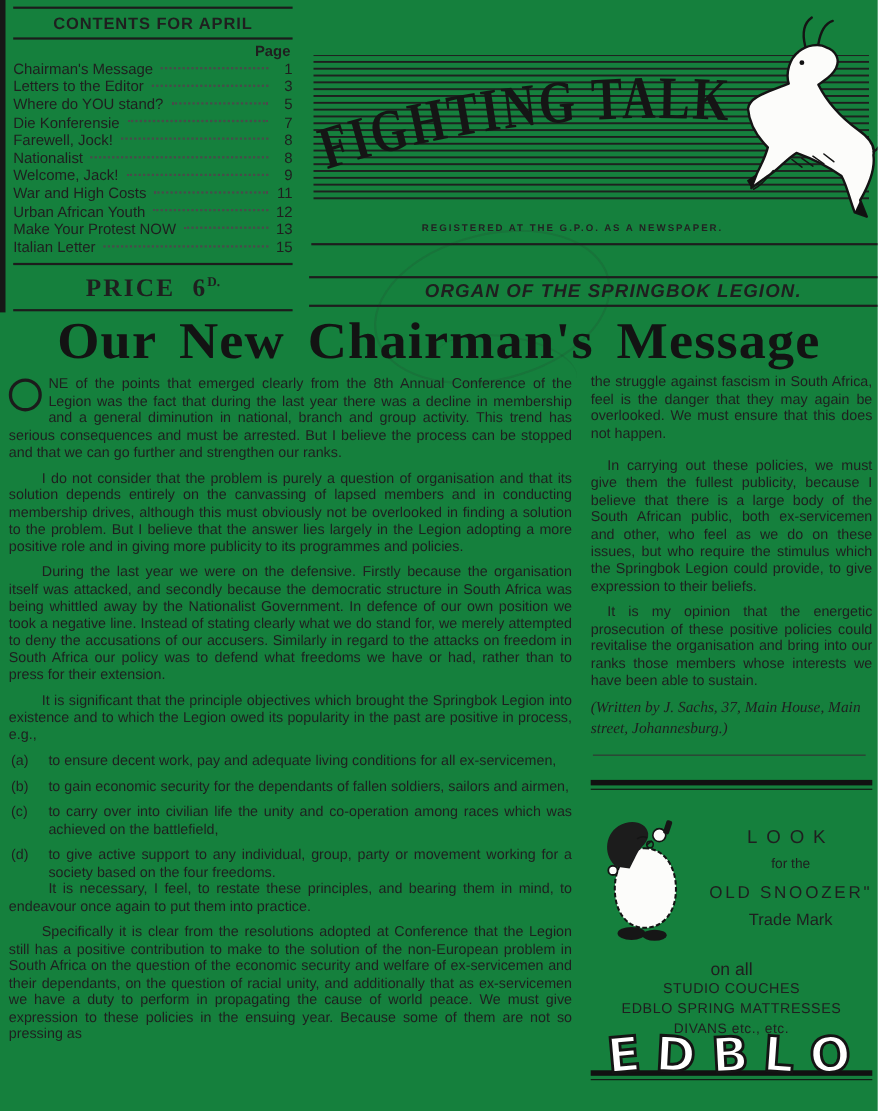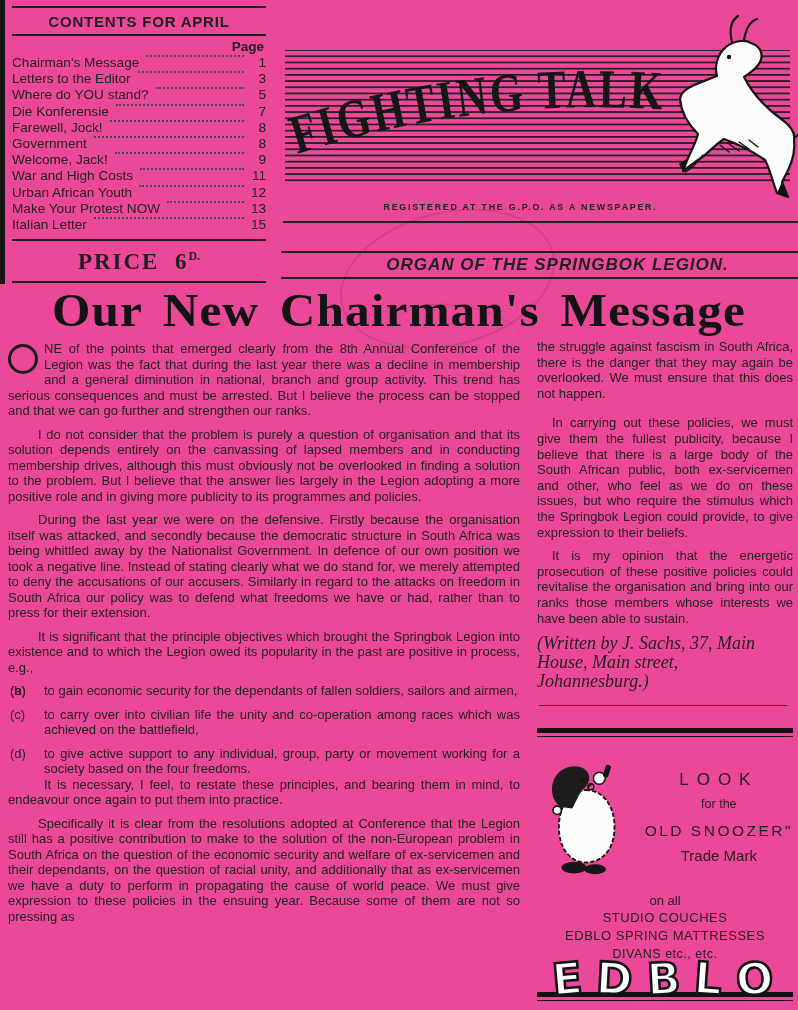--- a/index.html
+++ b/index.html
@@ -1,28 +1,28 @@
 <!DOCTYPE html>
 <html><head>
 <meta charset="utf-8">
 <style>
   html,body{margin:0;padding:0;background:#e8e8e6;}
-  .page{position:relative;width:798px;height:1010px;margin:0 auto;background:#ec4899;
+  .page{position:relative;width:798px;height:1010px;margin:0 auto;background:#15803d;
         font-family:"Liberation Sans",sans-serif;color:#1f1f1f;overflow:hidden;}
 
   
   .edge-bar{position:absolute;left:0;top:0;width:5px;height:284px;background:#171717;}
 
   
   .contents-box{position:absolute;left:12px;top:6px;width:254px;}
   .cb-rule{border-top:2px solid #1c1c1c;height:0;}
   .cb-title{font-size:15px;font-weight:bold;letter-spacing:.8px;text-align:center;margin:5px 0 4px;}
   .page-label{text-align:right;font-weight:bold;font-size:13.5px;margin:3px 2px 1px 0;}
   .toc{list-style:none;margin:0;padding:0;}
-  .toc-row{display:flex;align-items:flex-start;font-size:13.6px;line-height:16.2px;font-weight:500;}
+  .toc-row{display:flex;align-items:center;font-size:13.6px;line-height:16.2px;font-weight:500;}
   .toc-label{white-space:nowrap;}
   .toc-leader{flex:1;border-bottom:2px dotted #4a4a4a;margin:0 5px 3px 7px;min-width:8px;}
   .toc-page{width:17px;text-align:right;}
   .price-row{text-align:center;margin:8px 0 6px;font-family:"Liberation Serif",serif;
              font-weight:bold;font-size:23px;letter-spacing:2px;}
   .price-row sup{font-size:12px;letter-spacing:0;}
   .cb-sp{height:6px;}
 
   
   .masthead{position:absolute;left:283px;top:12px;width:515px;height:204px;}
@@ -57,34 +57,34 @@
   .col-left p,.col-right p{margin:0 0 8px;}
   .col-left p.indent{text-indent:30px;}
   .col-right p.indent{text-indent:15px;}
   .dropcap{float:left;width:24px;height:24px;border:3.5px solid #1b1b1b;border-radius:50%;
            margin:3px 6px 0 0;color:transparent;font-size:14px;line-height:22px;text-align:center;overflow:hidden;}
   .obj-list{list-style:none;margin:0 0 0 0;padding:0;}
   .obj-list li{position:relative;padding-left:36px;margin:0 0 8px;}
   .obj-list li:last-child{margin-bottom:0;}
   .obj-marker{position:absolute;left:2px;top:0;}
   .restate{text-indent:36px;margin:0 0 8px;}
-  .byline{font-family:"Liberation Serif",serif;font-style:italic;font-size:18px;line-height:19px;
+  .byline{font-family:"Liberation Serif",serif;font-style:italic;font-size:14px;line-height:19px;
           text-align:left;margin-top:16px;}
 
   
   .section-rule{border-top:1.5px solid #333;margin:14px 6px 0 2px;height:0;}
   .ad{margin-top:22px;}
   .dbl-rule{height:3px;border-top:5px solid #111;border-bottom:1.5px solid #111;}
   .ad-top{display:flex;align-items:center;gap:15px;margin-top:16px;}
   .ad-look-block{flex:1;text-align:center;}
   .look{font-size:17px;font-weight:500;letter-spacing:8px;margin:2px 0 9px;}
   .forthe{font-size:12.5px;margin-bottom:10px;}
   .snoozer{font-size:15.5px;letter-spacing:2.5px;margin-bottom:10px;white-space:nowrap;}
   .trademark{font-size:15px;font-weight:500;}
-  .onall{text-align:center;font-size:13px;margin-top:12px;}
+  .onall{text-align:center;font-size:16px;margin-top:12px;}
   .adline{text-align:center;font-size:13px;line-height:18px;letter-spacing:.5px;font-weight:500;}
   .adline.small{font-size:12.5px;}
   .brand{text-align:center;margin:8px 0 6px;font-family:"DejaVu Sans",sans-serif;font-weight:bold;
          font-size:44px;color:#fff;-webkit-text-stroke:2.6px #141414;letter-spacing:4px;}
   .brand span{display:inline-block;margin:0 5px;}
   .brand span:nth-child(1){transform:rotate(-5deg);}
   .brand span:nth-child(2){transform:rotate(3deg);}
   .brand span:nth-child(3){transform:rotate(-3deg);}
   .brand span:nth-child(4){transform:rotate(4deg);}
   .brand span:nth-child(5){transform:rotate(-4deg);}
@@ -121,21 +121,21 @@
           <span class="toc-label">Die Konferensie</span>
           <span class="toc-leader"></span>
           <span class="toc-page">7</span>
         </li>
       <li class="toc-row">
           <span class="toc-label">Farewell, Jock!</span>
           <span class="toc-leader"></span>
           <span class="toc-page">8</span>
         </li>
       <li class="toc-row">
-          <span class="toc-label">Government</span>
+          <span class="toc-label">Nationalist</span>
           <span class="toc-leader"></span>
           <span class="toc-page">8</span>
         </li>
       <li class="toc-row">
           <span class="toc-label">Welcome, Jack!</span>
           <span class="toc-leader"></span>
           <span class="toc-page">9</span>
         </li>
       <li class="toc-row">
           <span class="toc-label">War and High Costs</span>
@@ -201,31 +201,31 @@
   <div class="postmark2"></div>
 
   <h1 class="headline">Our New Chairman's Message</h1>
 
   <div class="col-left">
     <p><span class="dropcap">O</span><span>NE of the points that emerged clearly from the 8th Annual Conference of the Legion was the fact that during the last year there was a decline in membership and a general diminution in national, branch and group activity. This trend has serious consequences and must be arrested. But I believe the process can be stopped and that we can go further and strengthen our ranks.</span></p>
     <p class="indent">I do not consider that the problem is purely a question of organisation and that its solution depends entirely on the canvassing of lapsed members and in conducting membership drives, although this must obviously not be overlooked in finding a solution to the problem. But I believe that the answer lies largely in the Legion adopting a more positive role and in giving more publicity to its programmes and policies.</p>
     <p class="indent">During the last year we were on the defensive. Firstly because the organisation itself was attacked, and secondly because the democratic structure in South Africa was being whittled away by the Nationalist Government. In defence of our own position we took a negative line. Instead of stating clearly what we do stand for, we merely attempted to deny the accusations of our accusers. Similarly in regard to the attacks on freedom in South Africa our policy was to defend what freedoms we have or had, rather than to press for their extension.</p>
     <p class="indent">It is significant that the principle objectives which brought the Springbok Legion into existence and to which the Legion owed its popularity in the past are positive in process, e.g.,</p>
     <ul class="obj-list">
-      <li><span class="obj-marker">(a)</span></li>
+      <li><span class="obj-marker">(a)</span><span>to ensure decent work, pay and adequate living conditions for all ex-servicemen,</span></li>
       <li><span class="obj-marker">(b)</span><span>to gain economic security for the dependants of fallen soldiers, sailors and airmen,</span></li>
       <li><span class="obj-marker">(c)</span><span>to carry over into civilian life the unity and co-operation among races which was achieved on the battlefield,</span></li>
       <li><span class="obj-marker">(d)</span><span>to give active support to any individual, group, party or movement working for a society based on the four freedoms.</span></li>
     </ul>
     <p class="restate">It is necessary, I feel, to restate these principles, and bearing them in mind, to endeavour once again to put them into practice.</p>
     <p class="indent">Specifically it is clear from the resolutions adopted at Conference that the Legion still has a positive contribution to make to the solution of the non-European problem in South Africa on the question of the economic security and welfare of ex-servicemen and their dependants, on the question of racial unity, and additionally that as ex-servicemen we have a duty to perform in propagating the cause of world peace. We must give expression to these policies in the ensuing year. Because some of them are not so pressing as</p>
   </div>
 
   <div class="col-right">
-    <p>the struggle against fascism in South Africa, there is the danger that they may again be overlooked. We must ensure that this does not happen.</p>
+    <p>the struggle against fascism in South Africa, feel is the danger that they may again be overlooked. We must ensure that this does not happen.</p>
     <p class="indent" style="margin-top:14px">In carrying out these policies, we must give them the fullest publicity, because I believe that there is a large body of the South African public, both ex-servicemen and other, who feel as we do on these issues, but who require the stimulus which the Springbok Legion could provide, to give expression to their beliefs.</p>
     <p class="indent" style="">It is my opinion that the energetic prosecution of these positive policies could revitalise the organisation and bring into our ranks those members whose interests we have been able to sustain.</p>
     <p class="byline">(Written by J. Sachs, 37, Main House, Main street, Johannesburg.)</p>
 
     <div class="section-rule"></div>
 
     <div class="ad">
       <div class="dbl-rule"></div>
       <div class="ad-top">
         <svg width="100" height="128" viewBox="0 0 110 140">

